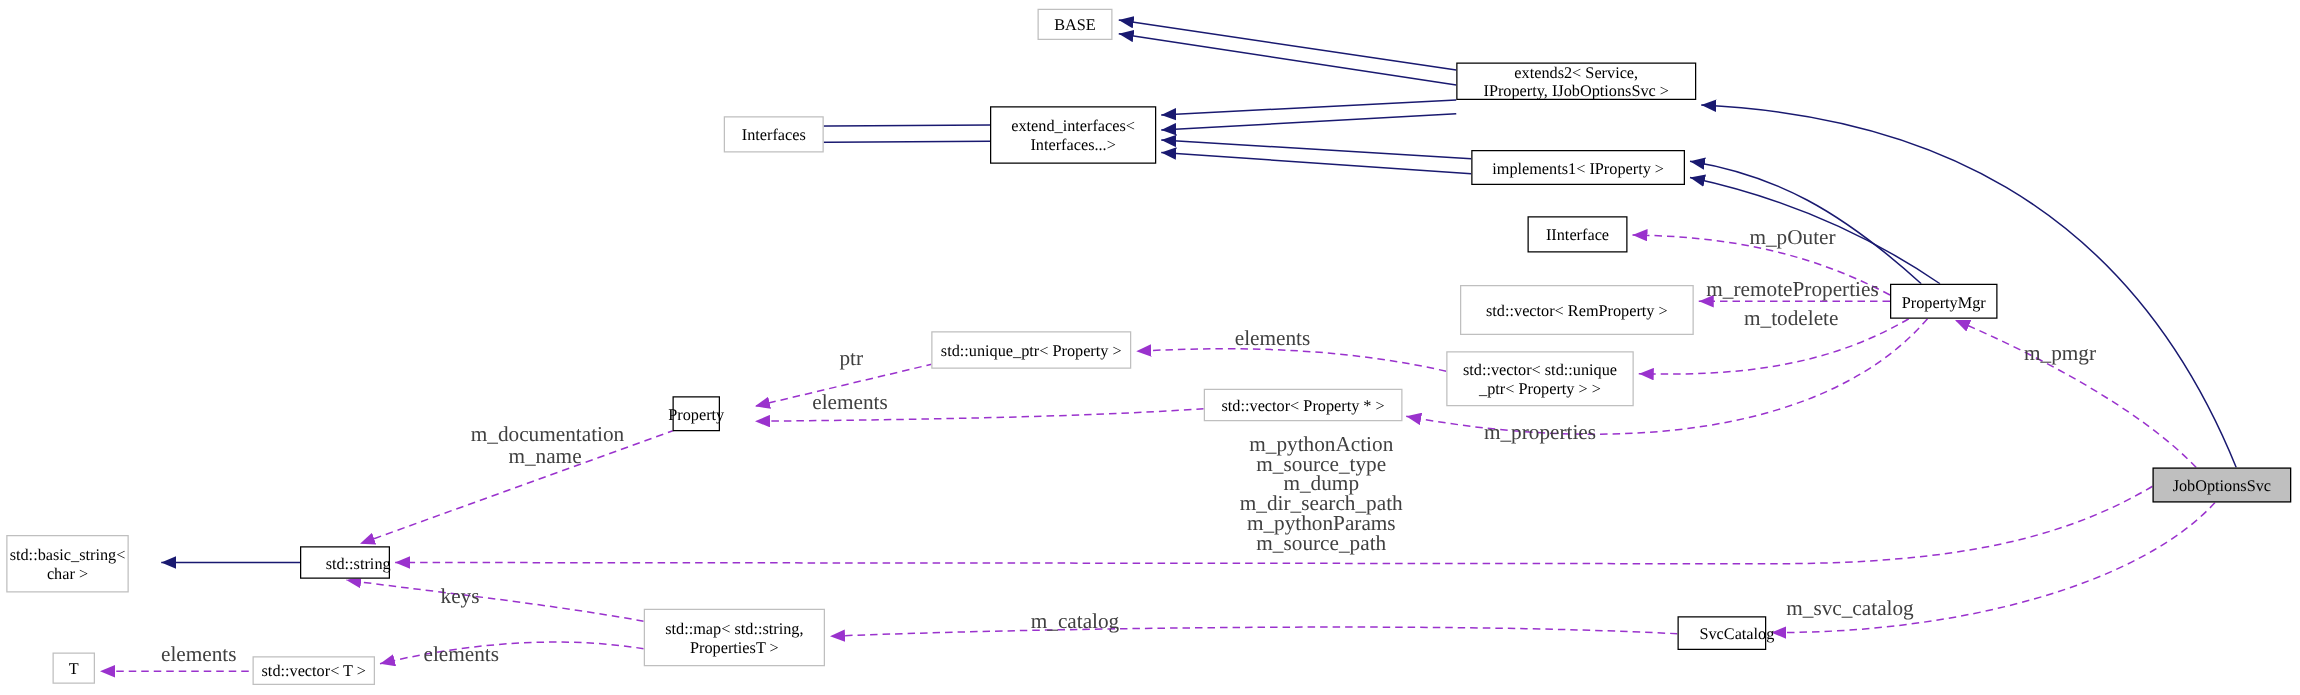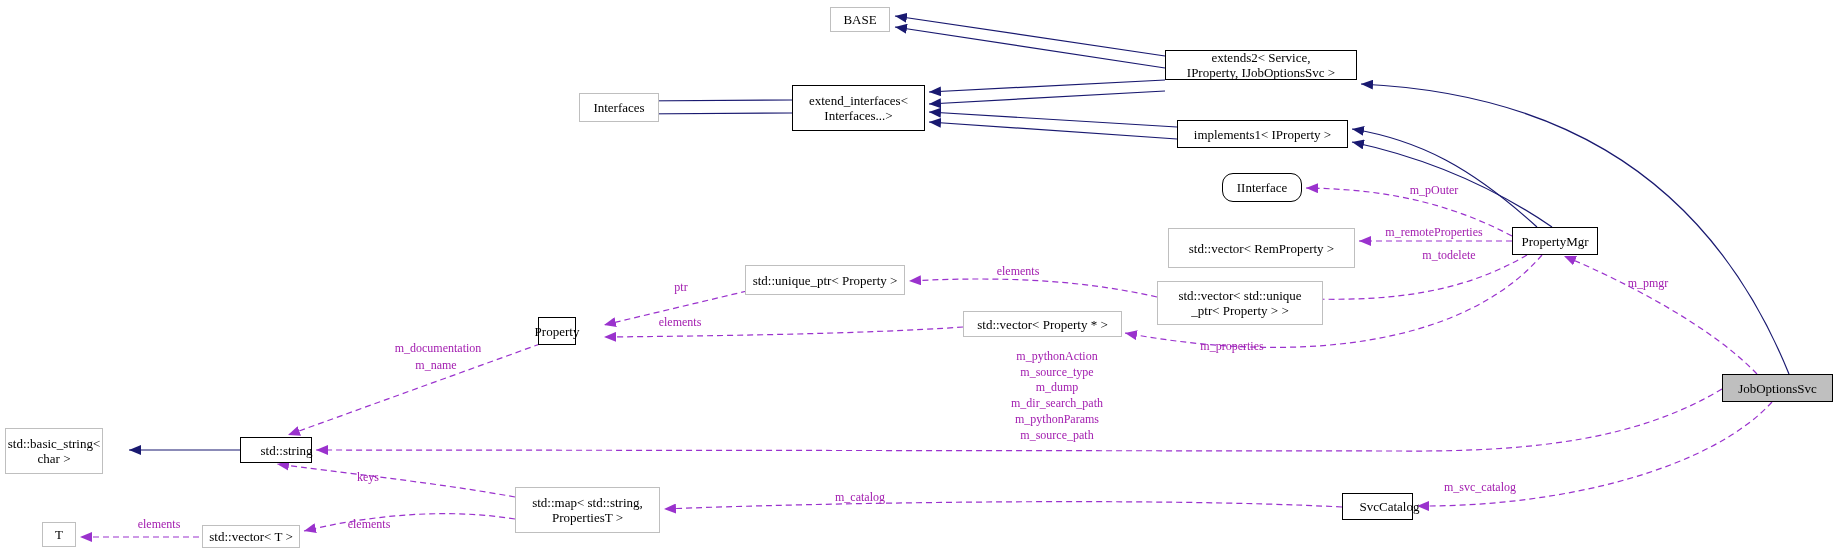--- a/index.html
+++ b/index.html
@@ -19,21 +19,21 @@
     align-items:center;justify-content:center;
     font-size:13px;line-height:15px;color:#000;
     text-align:center;white-space:nowrap;
     box-sizing:border-box;
     z-index:2;
   }
   .tmpl{border-color:#bfbfbf;}
   .selected{background:#bfbfbf;}
   .elabel{
     position:absolute;
-    font-size:12px;color:#a21caf;
+    font-size:17px;color:#404040;
     white-space:nowrap;
     transform:translate(-50%,-50%);
     z-index:3;
   }
   .e-inh{stroke:#191970;fill:none;stroke-width:1.2;}
   .e-use{stroke:#9a32cd;fill:none;stroke-width:1.2;stroke-dasharray:6 4;}
 </style>
 </head>
 <body>
 
@@ -98,37 +98,37 @@
 
   <div class="node" style="left:792px;top:85px;width:133px;height:46px;">
     <span>extend_interfaces&lt;</span>
     <span>Interfaces...&gt;</span>
   </div>
 
   <div class="node" style="left:1177px;top:120px;width:171px;height:28px;">
     <span>implements1&lt; IProperty &gt;</span>
   </div>
 
-  <div class="node" style="left:1222px;top:173px;width:80px;height:29px;border-radius:11px;">
+  <div class="node" style="left:1222px;top:173px;width:80px;height:29px;">
     <span>IInterface</span>
   </div>
 
   <div class="node tmpl" style="left:1168px;top:228px;width:187px;height:40px;">
     <span>std::vector&lt; RemProperty &gt;</span>
   </div>
 
   <div class="node" style="left:1512px;top:227px;width:86px;height:28px;">
     <span>PropertyMgr</span>
   </div>
 
   <div class="node tmpl" style="left:745px;top:265px;width:160px;height:30px;">
     <span>std::unique_ptr&lt; Property &gt;</span>
   </div>
 
-  <div class="node tmpl" style="left:1157px;top:281px;width:166px;height:44px;">
+  <div class="node tmpl" style="left:1157px;top:281px;width:150px;height:44px;">
     <span>std::vector&lt; std::unique</span>
     <span>_ptr&lt; Property &gt; &gt;</span>
   </div>
 
   <div class="node" style="left:538px;top:317px;width:38px;height:28px;">
     <span>Property</span>
   </div>
 
   <div class="node tmpl" style="left:963px;top:311px;width:159px;height:26px;">
     <span>std::vector&lt; Property * &gt;</span>
@@ -159,21 +159,21 @@
   <div class="node tmpl" style="left:42px;top:522px;width:34px;height:25px;">
     <span>T</span>
   </div>
 
   <div class="node tmpl" style="left:202px;top:525px;width:98px;height:23px;">
     <span>std::vector&lt; T &gt;</span>
   </div>
 
   <div class="elabel" style="left:1434px;top:190px;">m_pOuter</div>
   <div class="elabel" style="left:1434px;top:232px;">m_remoteProperties</div>
-  <div class="elabel" style="left:1433px;top:255px;margin-left:16px;">m_todelete</div>
+  <div class="elabel" style="left:1433px;top:255px;">m_todelete</div>
   <div class="elabel" style="left:1648px;top:283px;">m_pmgr</div>
   <div class="elabel" style="left:1232px;top:346px;">m_properties</div>
   <div class="elabel" style="left:1018px;top:271px;">elements</div>
   <div class="elabel" style="left:680px;top:322px;">elements</div>
   <div class="elabel" style="left:681px;top:287px;">ptr</div>
   <div class="elabel" style="left:438px;top:348px;">m_documentation</div>
   <div class="elabel" style="left:436px;top:365px;">m_name</div>
   <div class="elabel" style="left:368px;top:477px;">keys</div>
   <div class="elabel" style="left:369px;top:524px;">elements</div>
   <div class="elabel" style="left:159px;top:524px;">elements</div>

